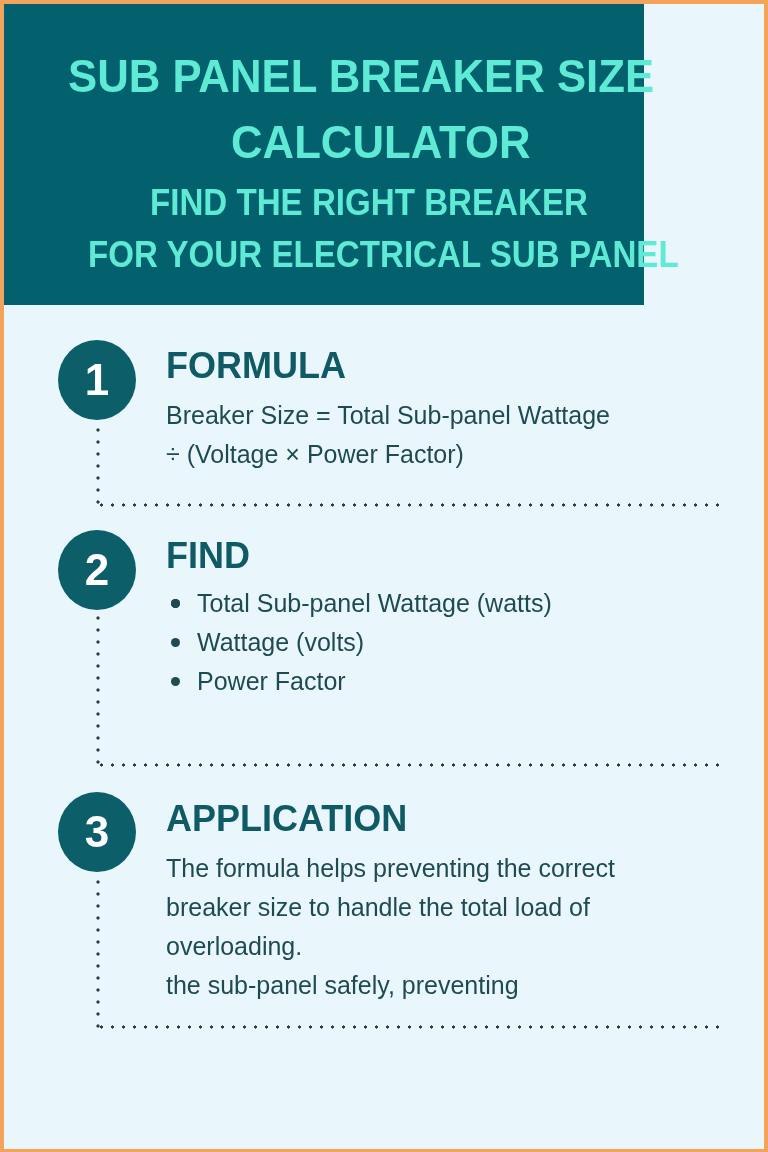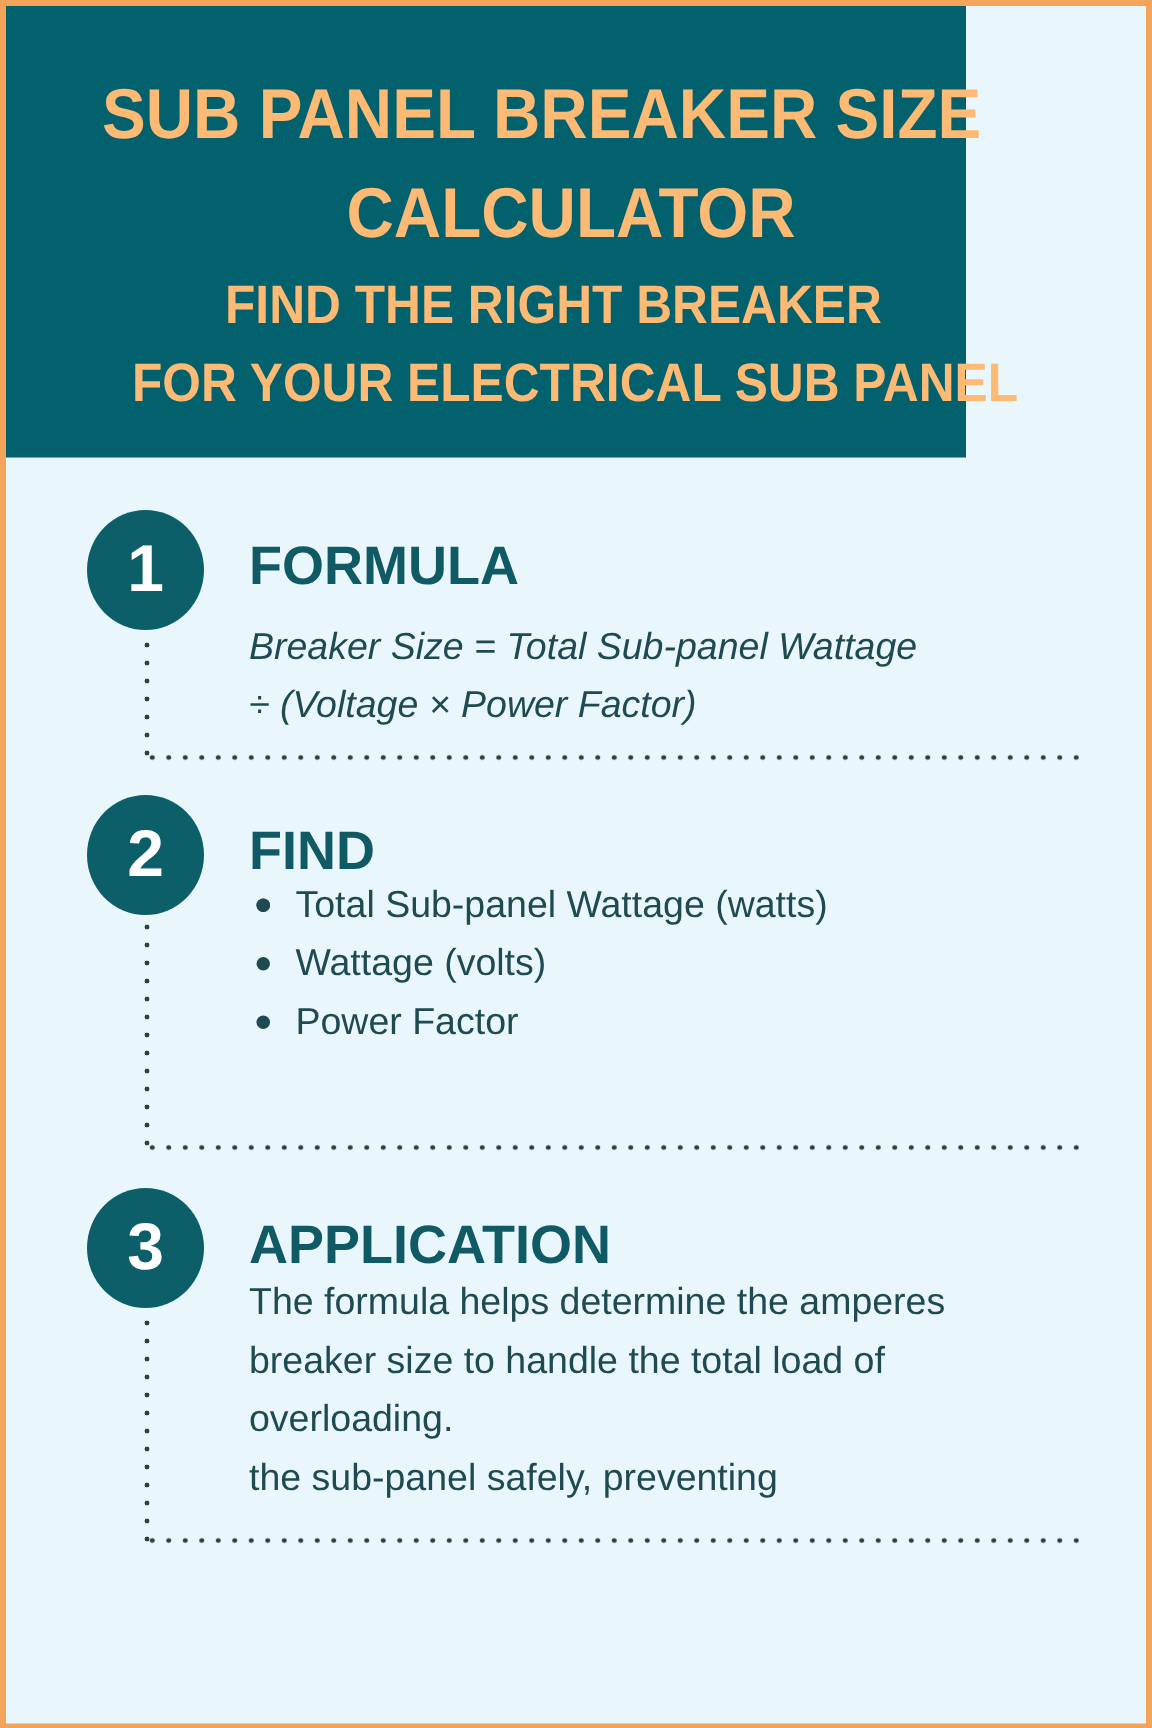--- a/index.html
+++ b/index.html
@@ -13,21 +13,21 @@
     position: absolute;
     left: 4px; top: 4px;
     width: 760px; height: 1145px;
     background: #e9f7fc;
   }
   .header {
     position: absolute;
     left: 0; top: 0;
     width: 640px; height: 301px;
     background: #03616e;
-    color: #fdba74;
+    color: #5eead4;
     font-weight: bold;
   }
   .h-line {
     position: absolute;
     white-space: nowrap;
     letter-spacing: 0px;
   }
   .h-title1 { left: 64px; top: 44px; font-size: 47px; transform: scaleX(0.93); transform-origin: left top; }
   .h-title2 { left: 227px; top: 110px; font-size: 47px; transform: scaleX(0.93); transform-origin: left top; }
   .h-sub1 { left: 146px; top: 178px; font-size: 36px; transform: scaleX(0.92); transform-origin: left top; }
@@ -57,21 +57,20 @@
     background-size: 11px 4px;
     background-repeat: repeat-x;
   }
   .step-title {
     position: absolute;
     left: 162px;
     font-size: 36px;
     font-weight: bold;
     color: #0f5a64;
     white-space: nowrap;
-    margin-top: 11px;
   }
   .step-text {
     position: absolute;
     left: 162px;
     font-size: 25px;
     color: #1f4a52;
     line-height: 39px;
     white-space: nowrap;
   }
   .bullets {
@@ -106,21 +105,21 @@
     <div class="h-line h-sub1">FIND THE RIGHT BREAKER</div>
     <div class="h-line h-sub2">FOR YOUR ELECTRICAL SUB PANEL</div>
   </div>
 
   <div class="step-circle" style="left:54px; top:336px;">
     <span>1</span>
   </div>
   <div class="vdots" style="left:92px; top:420px; height:84px;"></div>
   <div class="hdots" style="left:92px; top:499px; width:624px;"></div>
   <div class="step-title" style="top:341px;">FORMULA</div>
-  <div class="step-text" style="top:408px;font-style:italic;">
+  <div class="step-text" style="top:392px;">
     <div>Breaker Size = Total Sub-panel Wattage</div>
     <div>÷ (Voltage × Power Factor)</div>
   </div>
 
   <div class="step-circle" style="left:54px; top:526px;">
     <span>2</span>
   </div>
   <div class="vdots" style="left:92px; top:608px; height:156px;"></div>
   <div class="hdots" style="left:92px; top:759px; width:624px;"></div>
   <div class="step-title" style="top:531px;">FIND</div>
@@ -131,19 +130,19 @@
     <li><span class="dot"></span><span>Power Factor</span></li>
   </ul>
 
   <div class="step-circle" style="left:54px; top:788px;">
     <span>3</span>
   </div>
   <div class="vdots" style="left:92px; top:872px; height:156px;"></div>
   <div class="hdots" style="left:92px; top:1021px; width:624px;"></div>
   <div class="step-title" style="top:794px;">APPLICATION</div>
   <div class="step-text" style="top:845px;">
-    <div>The formula helps determine the amperes</div>
+    <div>The formula helps preventing the correct</div>
     <div>breaker size to handle the total load of</div>
     <div>overloading.</div>
     <div>the sub-panel safely, preventing</div>
   </div>
 
 </div>
 
 </body></html>

